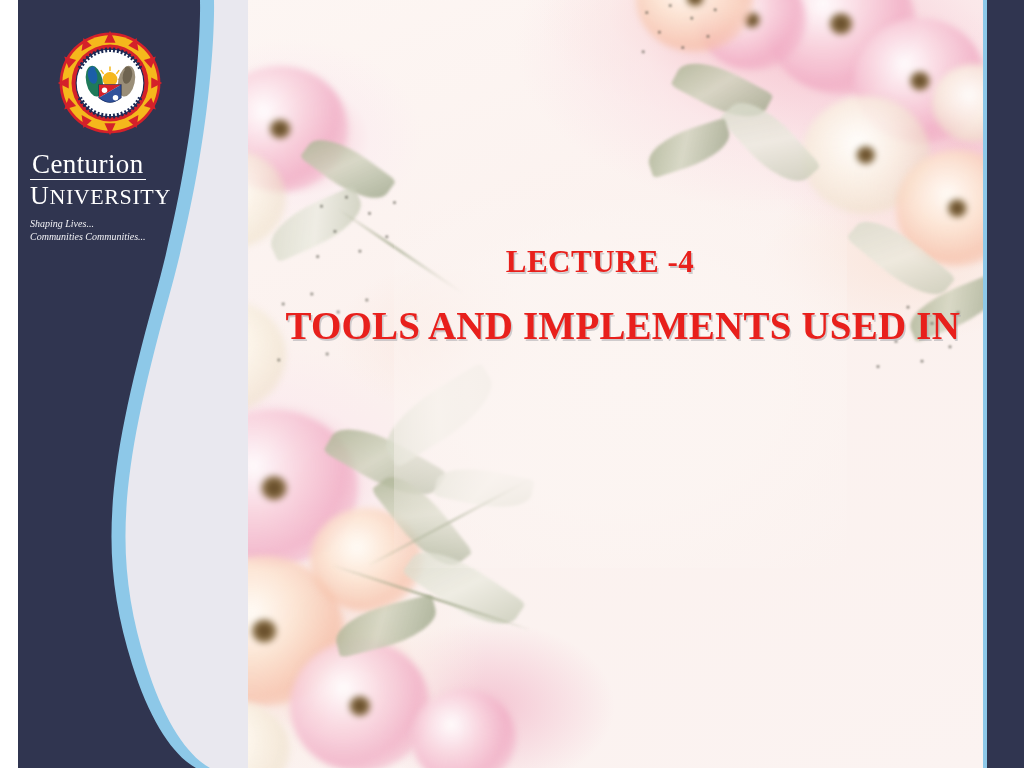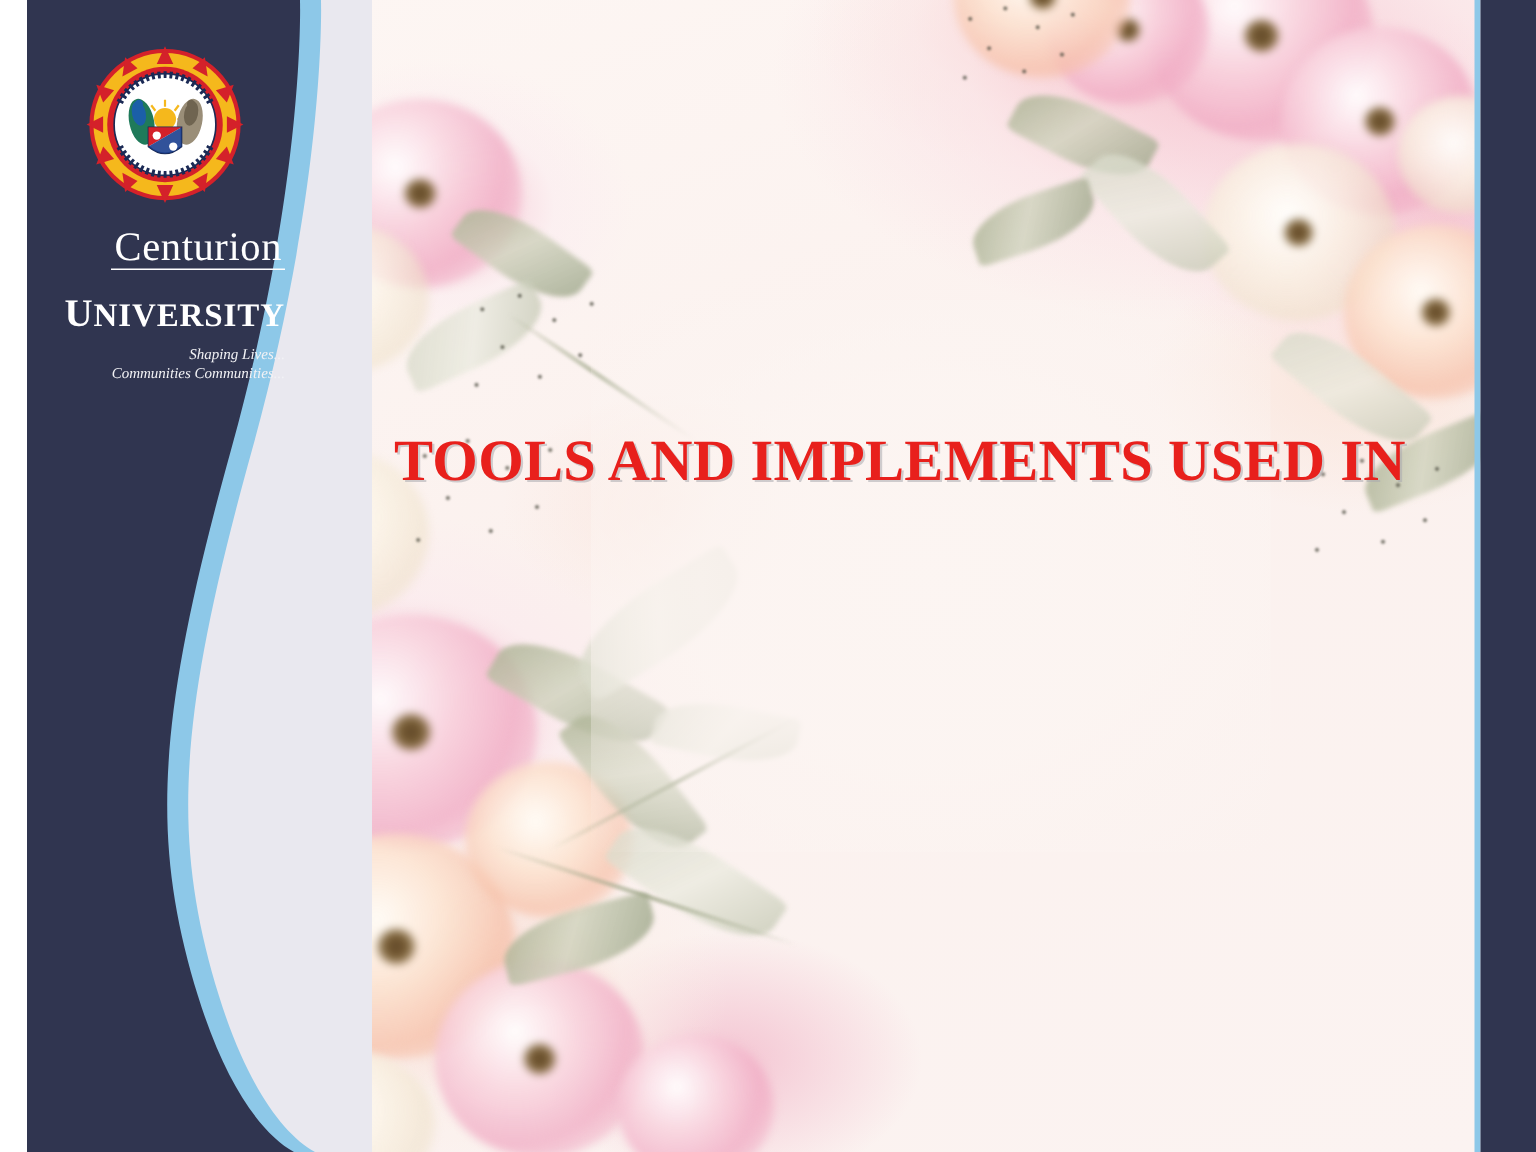--- a/index.html
+++ b/index.html
@@ -145,21 +145,21 @@
     height: 768px;
     background: #8dc8e8;
   }
 
   
   .logo-block {
     position: absolute;
     left: 30px;
     top: 28px;
     width: 160px;
-    text-align: right;
+    text-align: left;
     color: #ffffff;
   }
   .emblem {
     width: 110px;
     height: 110px;
     margin: 0 auto;
     display: block;
   }
   .brand-centurion {
     margin-top: 12px;
@@ -170,23 +170,22 @@
     color: #ffffff;
     border-bottom: 1.5px solid #ffffff;
     display: inline-block;
     padding: 0 2px 1px 2px;
   }
   .brand-university {
     font-family: "Liberation Serif", serif;
     font-size: 22px;
     letter-spacing: 0.6px;
     line-height: 1.1;
-    margin-top: 15px;
+    margin-top: 2px;
     color: #ffffff;
-    font-weight: bold;
   }
   .brand-university .cap { font-size: 26px; }
   .tagline {
     font-family: "Liberation Serif", serif;
     font-style: italic;
     font-size: 10px;
     line-height: 1.35;
     margin-top: 6px;
     color: #f2f2f5;
   }
@@ -207,22 +206,23 @@
     white-space: nowrap;
   }
   .title-lecture {
     font-size: 31px;
     line-height: 1.05;
     letter-spacing: 0.5px;
   }
   .title-main {
     font-size: 39px;
     line-height: 1.1;
-    margin-top: 41px;
+    margin-top: 26px;
     letter-spacing: 0.2px;
+    text-align: right;
   }
   .title-sub {
     font-size: 39px;
     line-height: 1.1;
     margin-top: 24px;
     letter-spacing: 0.2px;
   }
 </style>
 </head>
 <body>
@@ -365,16 +365,17 @@
     <div class="brand-university">
       <span class="cap">U</span><span>NIVERSITY</span>
     </div>
     <div class="tagline">
       <div>Shaping Lives...</div>
       <div>Communities Communities...</div>
     </div>
   </div>
 
   <div class="title-block">
+    <div class="title-line title-lecture">LECTURE -4</div>
     <div class="title-line title-main">TOOLS AND IMPLEMENTS USED IN</div>
   </div>
 
 </div>
 
 </body></html>

